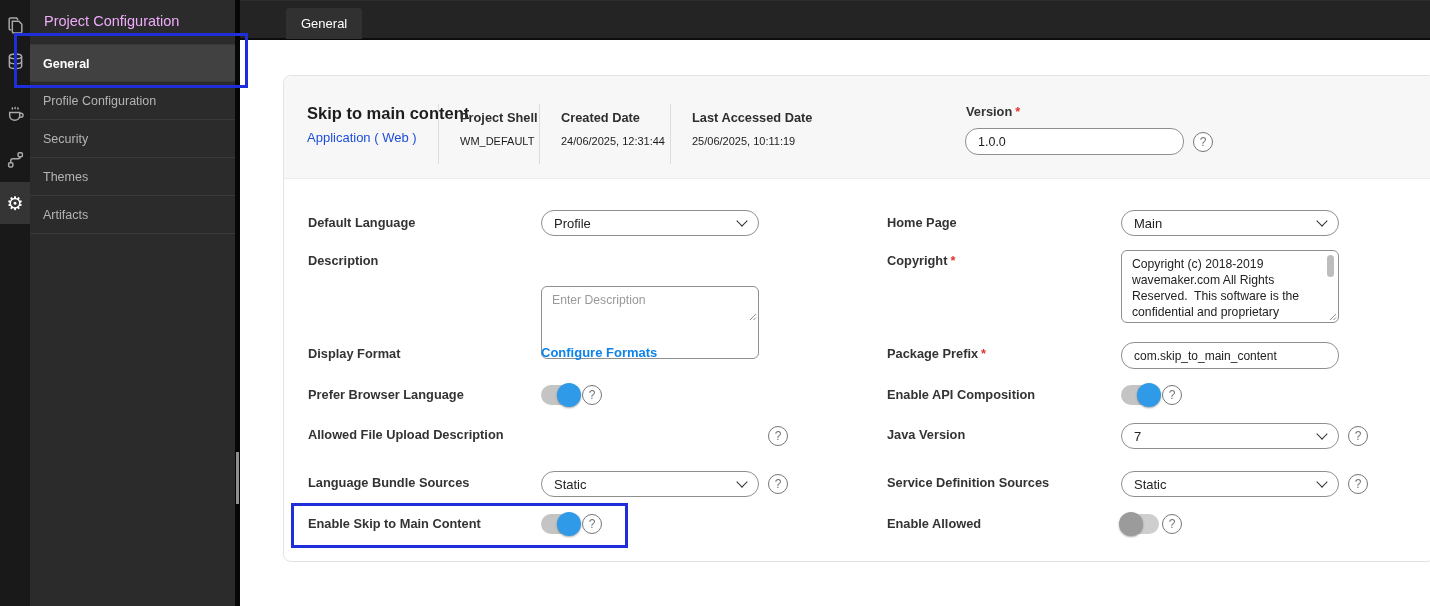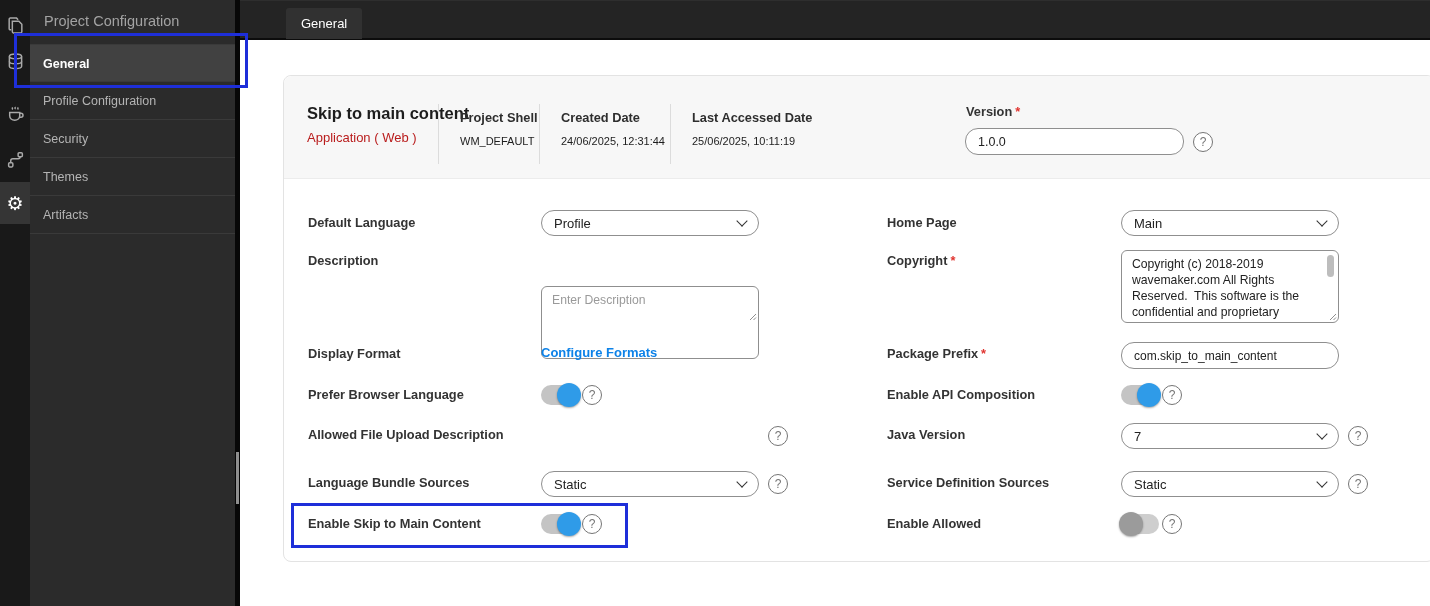--- a/index.html
+++ b/index.html
@@ -9,21 +9,21 @@
   
   .icon-strip { position:absolute; left:0; top:0; width:30px; height:606px; background:#191919; z-index:2; }
   .strip-btn { position:absolute; left:0; width:30px; height:34px; display:flex; align-items:center; justify-content:center; }
   .strip-btn svg { stroke:#a9a9a9; fill:none; stroke-width:1.4; }
   .strip-btn.active { background:#353535; height:42px; }
   .strip-btn.active .gear-glyph { color:#fff; }
   .gear-glyph { font-size:19px; color:#b5b5b5; line-height:1; }
 
   
   .side-panel { position:absolute; left:30px; top:0; width:205px; height:606px; background:#2b2b2b; z-index:2; }
-  .panel-title { position:absolute; left:14px; top:13px; font-size:14.5px; color:#a3a3a3; }
+  .panel-title { position:absolute; left:14px; top:13px; font-size:14.5px; color:#f0abfc; }
   .menu { position:absolute; left:0; top:44px; width:205px; }
   .menu-item { height:38px; line-height:38px; padding-left:13px; font-size:12.5px; color:#b4b4b4;
     border-bottom:1px solid #3a3a3a; }
   .menu-item:first-child { border-top:1px solid #3a3a3a; }
   .menu-item.selected { background:#414141; color:#fff; font-weight:700; }
 
   
   .gutter { position:absolute; left:235px; top:0; width:5px; height:606px; background:#070707; z-index:2; }
   .gutter-thumb { position:absolute; left:1px; top:452px; width:3px; height:52px; background:#8f8f8f; }
 
@@ -32,21 +32,21 @@
     border-top:1px solid #2e2e2e; border-bottom:2px solid #0c0c0c; z-index:1; }
   .top-tab { position:absolute; left:46px; top:7px; height:31px; background:#313131; color:#fff;
     font-size:13px; display:flex; align-items:center; padding:0 15px; border-radius:3px 3px 0 0; }
 
   
   .card { position:absolute; left:283px; top:75px; width:1152px; height:487px; background:#fff;
     border:1px solid #e3e3e3; border-radius:8px; z-index:1; }
   .card-header { position:absolute; left:0; top:0; width:100%; height:103px; background:#f7f7f7;
     border-bottom:1px solid #ececec; border-radius:8px 8px 0 0; }
   .proj-title { position:absolute; left:23px; top:28px; font-size:16.5px; font-weight:700; color:#1d1d1d; }
-  .proj-sub   { position:absolute; left:23px; top:54px; font-size:13px; color:#b91c1c; }
+  .proj-sub   { position:absolute; left:23px; top:54px; font-size:13px; color:#1d4ed8; }
   .info-col { position:absolute; top:28px; height:60px; border-left:1px solid #dcdcdc; padding-left:21px; }
   .info-col .i-lbl { display:block; font-size:12.8px; font-weight:700; color:#2e2e2e; margin-top:6px; }
   .info-col .i-val { display:block; font-size:11px; color:#1d1d1d; margin-top:10px; }
 
   .lbl { position:absolute; font-size:12.8px; font-weight:700; color:#333; white-space:nowrap; }
   .req { color:#e0342f; margin-left:3px; }
 
   .sel { position:absolute; width:218px; height:26px; border:1px solid #8f8f8f; border-radius:13px;
     background:#fff; display:flex; align-items:center; justify-content:space-between; padding:0 12px;
     font-size:13px; color:#222; }

